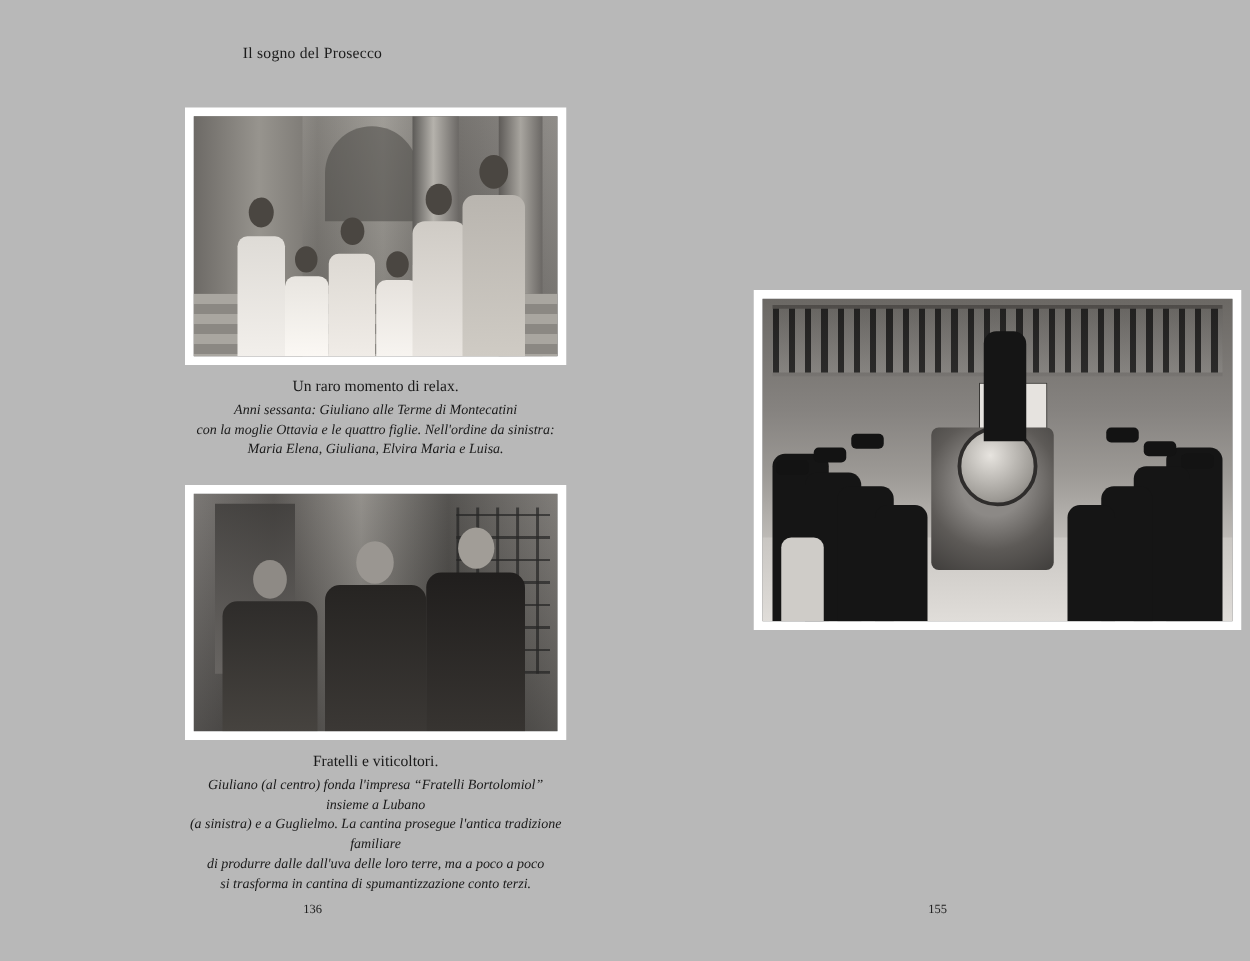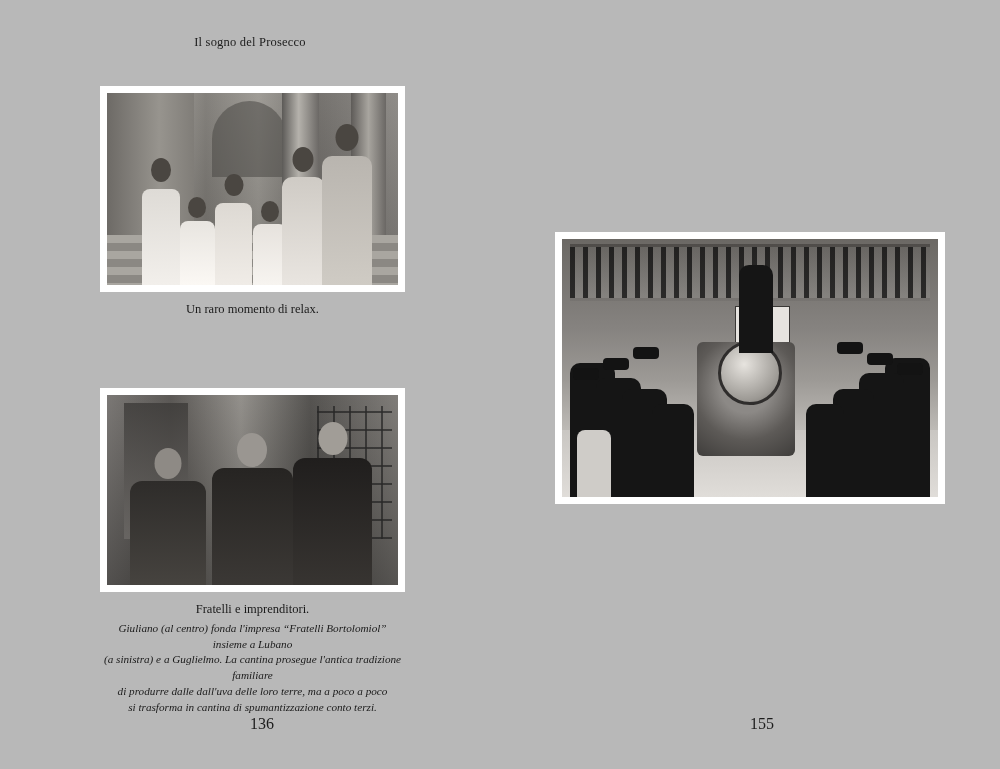--- a/index.html
+++ b/index.html
@@ -35,28 +35,28 @@
     letter-spacing: 0.2px;
     color: #1c1c1c;
     font-family: Liberation Serif, serif;
   }
   .page-left .running-head { padding-left: 0px; }
   .folio {
     position: absolute;
     bottom: 36px;
     width: 100%;
     text-align: center;
-    font-size: 16px;
+    font-size: 10px;
     color: #1c1c1c;
-    padding-left: 12px;
   }
 
   
   .figure {
     position: absolute;
+    margin-left: 48px;
   }
   .photo-frame {
     background: #ffffff;
     padding: 7px;
     box-sizing: border-box;
     box-shadow: 0 0 0 0 rgba(0,0,0,0);
   }
   .photo {
     width: 100%;
     height: 100%;
@@ -233,20 +233,23 @@
           </div>
 
           <div class="fig" style="left:74%; width:17%; height:84%;">
             <div class="head" style="top:0; width:23px; height:27px;"></div>
             <div class="body" style="height:80%; background:linear-gradient(180deg,#b9b5af,#cfcbc4); border-radius:10px 10px 0 0;"></div>
           </div>
         </div>
       </div>
       <div class="caption">
         <span class="cap-title">Un raro momento di relax.</span>
+        <span class="cap-body" style="white-space:pre-line;">Anni sessanta: Giuliano alle Terme di Montecatini
+con la moglie Ottavia e le quattro figlie. Nell'ordine da sinistra:
+Maria Elena, Giuliana, Elvira Maria e Luisa.</span>
       </div>
     </div>
 
     <div class="figure" style="left:100px; top:388px; width:305px;">
       <div class="photo-frame" style="width:305px; height:204px;">
         <div class="photo">
           <div class="ph2-bg"></div>
           <div class="ph2-door"></div>
           <div class="ph2-grid"></div>
 
@@ -260,21 +263,21 @@
             <div class="body" style="height:77%; background:linear-gradient(180deg,#262422,#3b3835); border-radius:12px 12px 0 0;"></div>
           </div>
 
           <div class="fig" style="left:64%; width:27%; height:86%;">
             <div class="head" style="top:0; width:29px; height:33px; background:#a19d97;"></div>
             <div class="body" style="height:78%; background:linear-gradient(180deg,#201e1d,#373431); border-radius:12px 12px 0 0;"></div>
           </div>
         </div>
       </div>
       <div class="caption">
-        <span class="cap-title">Fratelli e imprenditori.</span>
+        <span class="cap-title">Fratelli e viticoltori.</span>
         <span class="cap-body" style="white-space:pre-line;">Giuliano (al centro) fonda l'impresa “Fratelli Bortolomiol” insieme a Lubano
 (a sinistra) e a Guglielmo. La cantina prosegue l'antica tradizione familiare
 di produrre dalle dall'uva delle loro terre, ma a poco a poco
 si trasforma in cantina di spumantizzazione conto terzi.</span>
       </div>
     </div>
 
     <div class="folio">136</div>
   </div>
 

